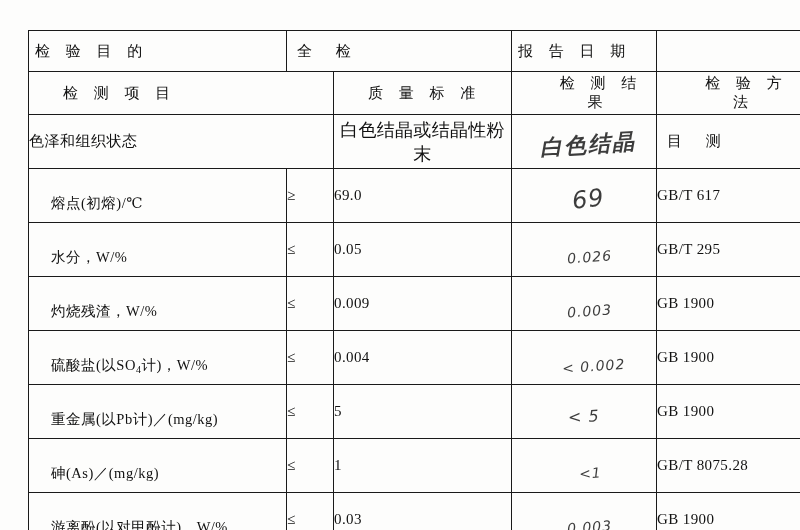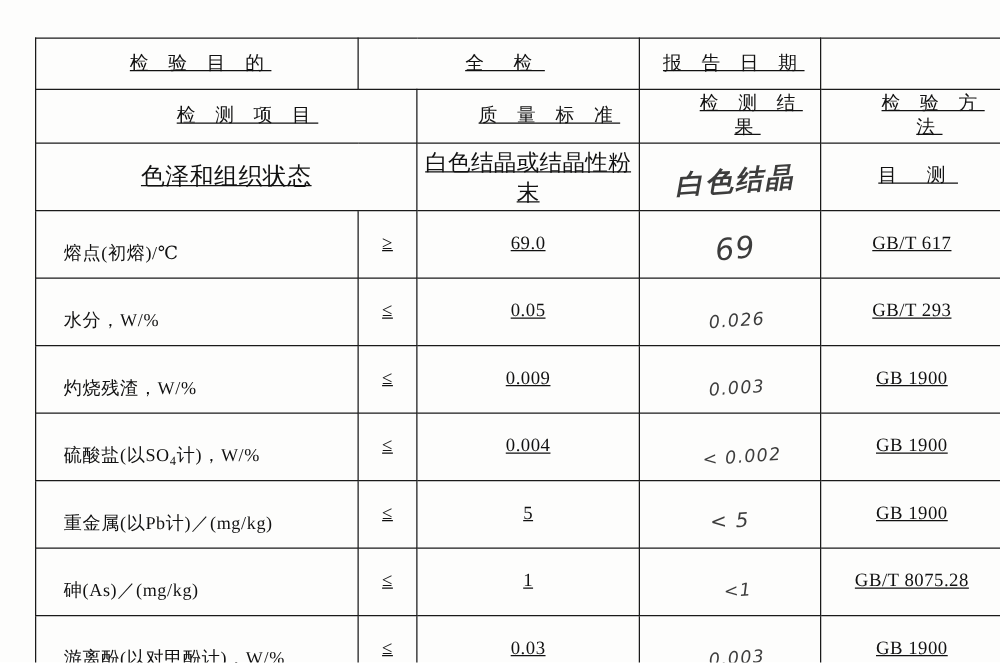--- a/index.html
+++ b/index.html
@@ -34,29 +34,29 @@
     vertical-align: middle;
     position: relative;
     background: transparent;
   }
   .cell {
     display: flex;
     align-items: center;
     height: 100%;
     box-sizing: border-box;
   }
-  .c-center { justify-content: center; text-align: center; text-decoration: underline; }
+  .c-center { justify-content: flex-start; text-align: center; }
   .c-left { justify-content: flex-start; text-align: left; padding-left: 10px; }
 
   .h-row td { height: 40px; }
   .r-head td { height: 42px; padding-left: 28px; }
   .r-body td { height: 53px; }
 
   .txt {
-    font-size: 19px;
+    font-size: 15px;
     letter-spacing: 0.5px;
     line-height: 1.25;
   }
   .txt-sp {
     font-size: 15px;
     letter-spacing: 6px;
     text-indent: 6px;
   }
   .txt-sp2 {
     font-size: 15px;
@@ -248,21 +248,21 @@
               <span class="lat">0.05</span>
             </div>
         </td>
         <td>
           <div class="hand-wrap hand-off-2">
               <span class="hand small">0.026</span>
             </div>
         </td>
         <td>
           <div class="cell c-center">
-              <span class="lat">GB/T 293</span>
+              <span class="lat">GB/T 295</span>
             </div>
         </td>
       </tr>
 
       <tr class="r-body">
         <td>
           <div class="cell c-left">
               <span class="txt item-cell">灼烧残渣，W/%</span>
             </div>
         </td>

